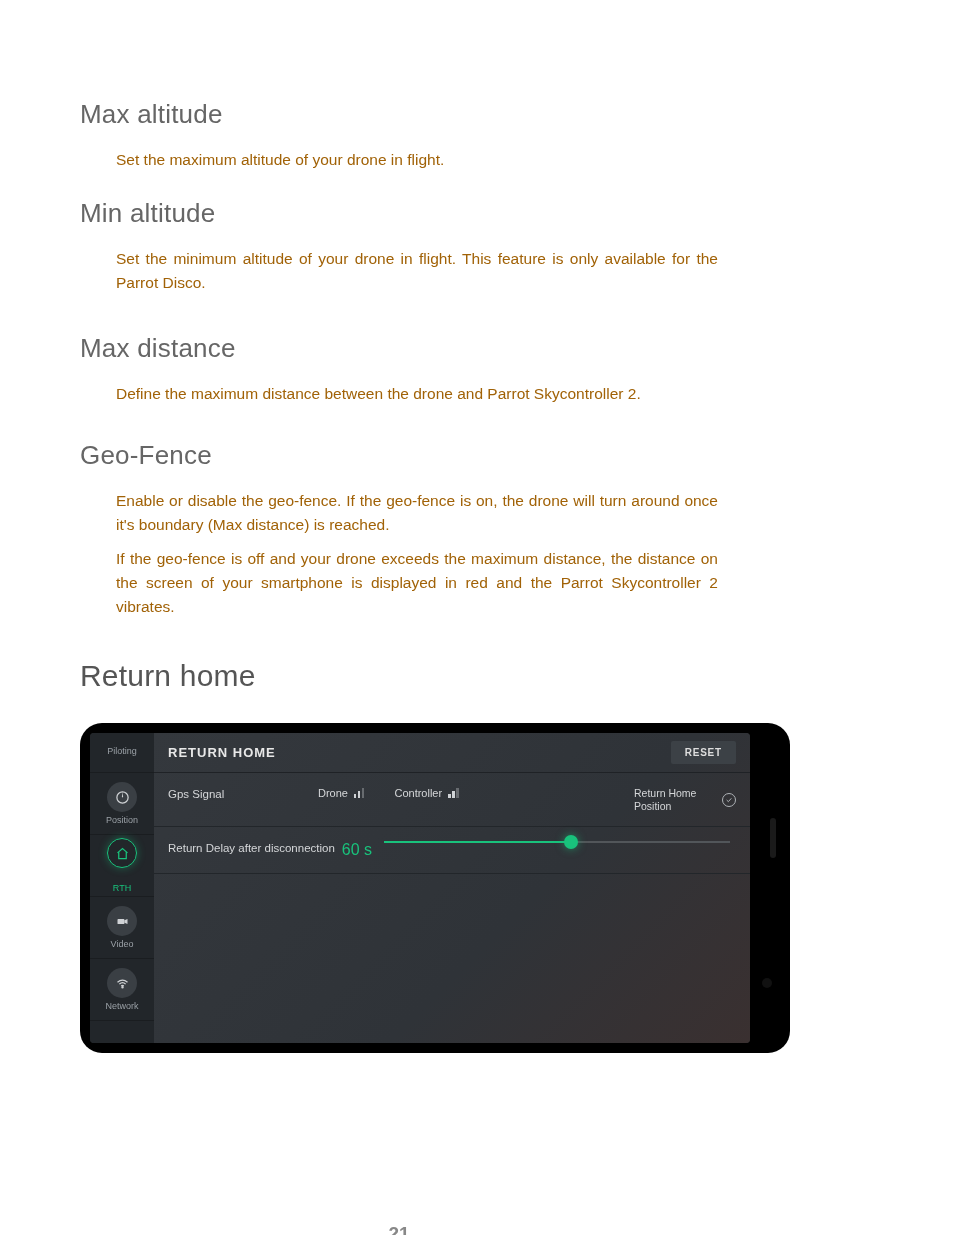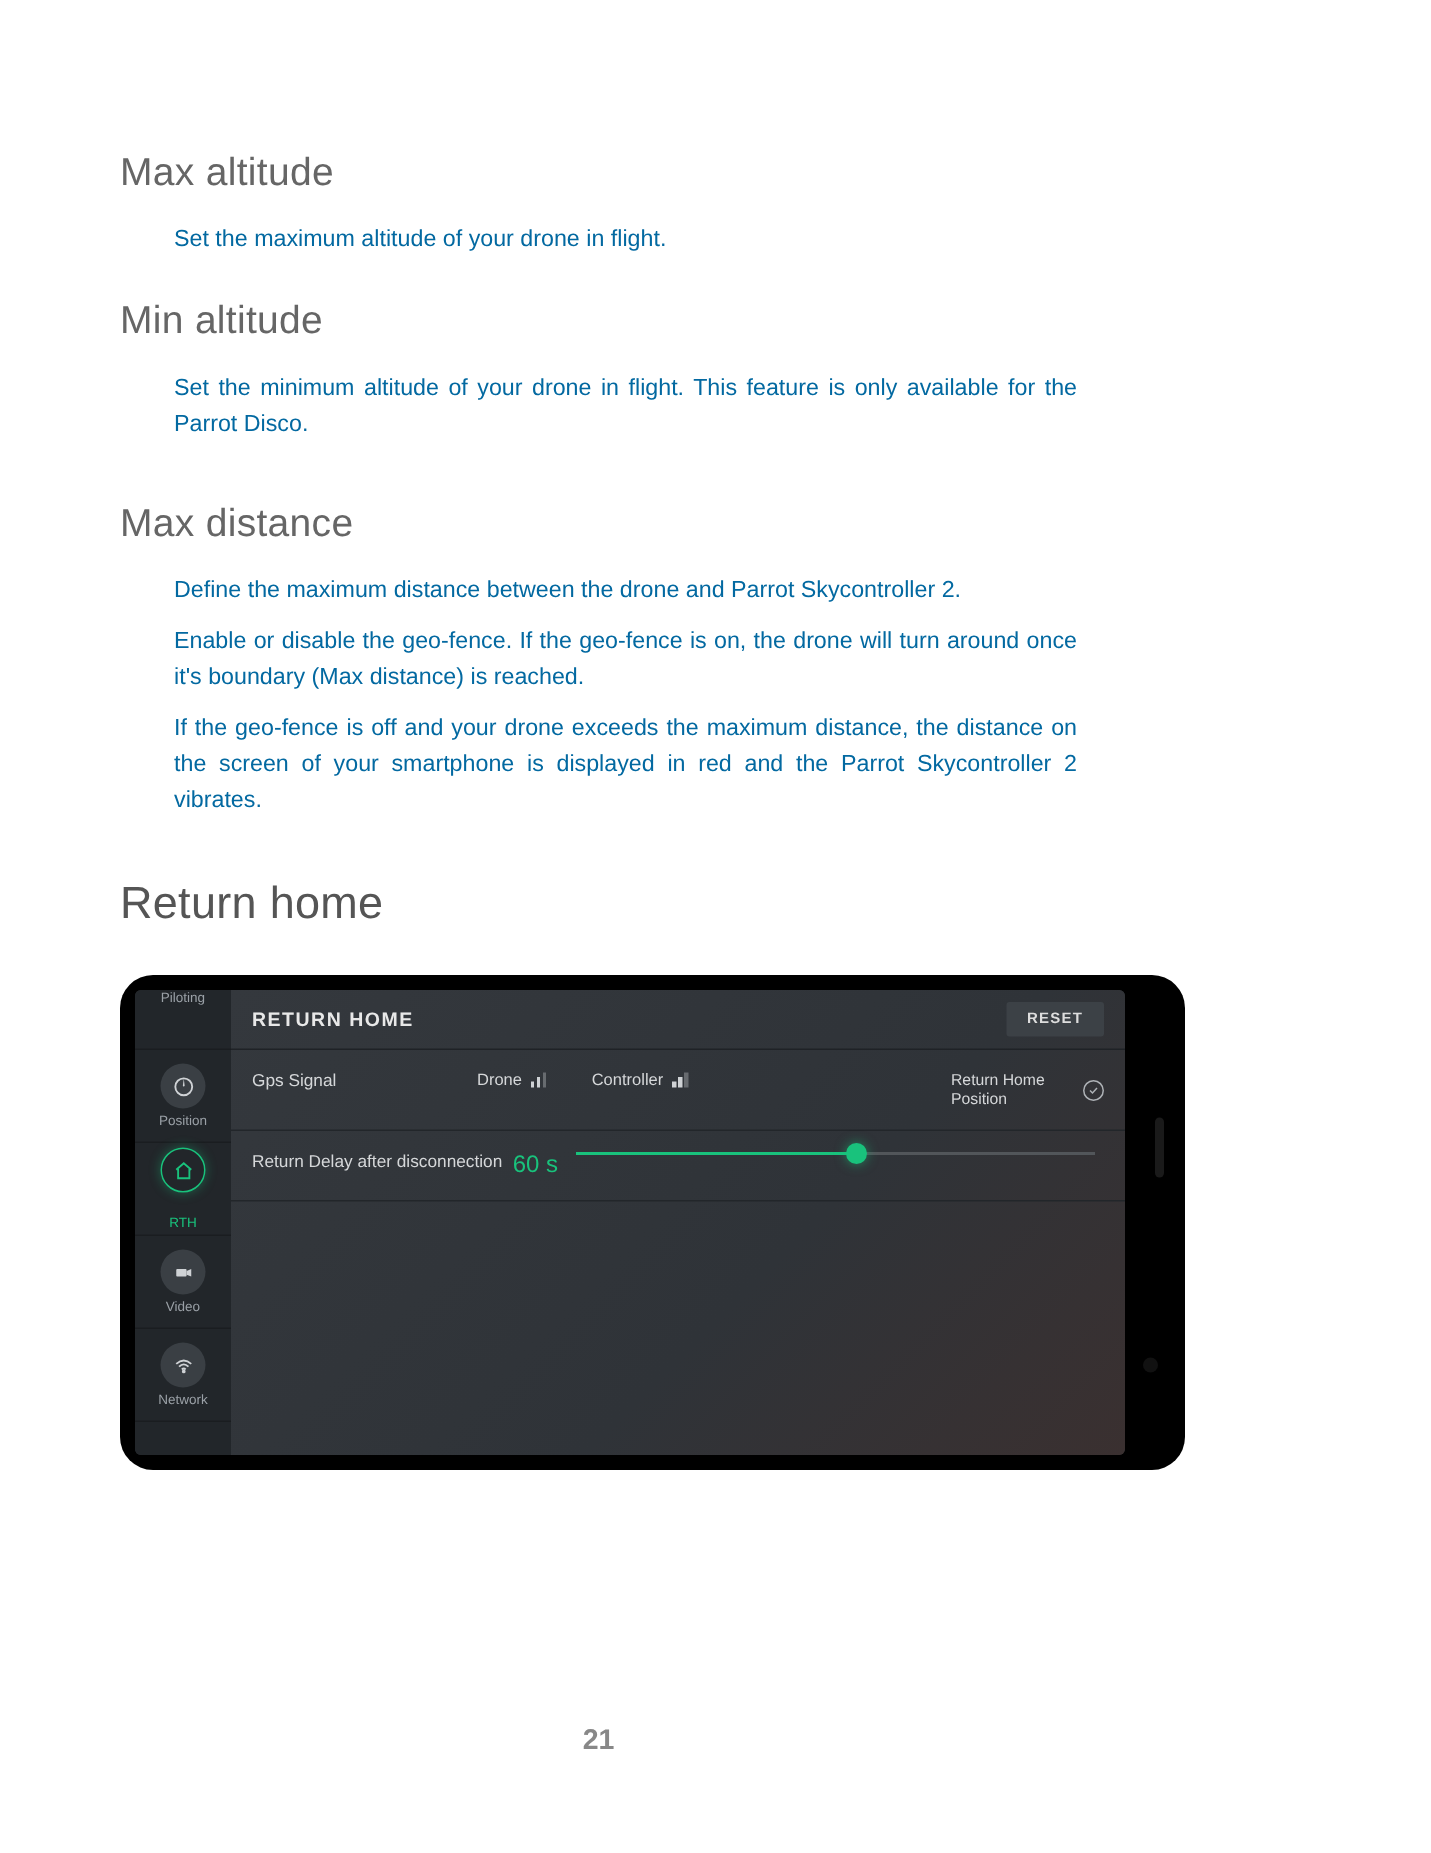--- a/index.html
+++ b/index.html
@@ -1,32 +1,32 @@
 <!DOCTYPE html>
 <html><head>
 <meta charset="utf-8">
 <style>
   * { box-sizing: border-box; margin: 0; padding: 0; }
   html, body { width: 954px; background: #fff; font-family: "Helvetica Neue", Arial, sans-serif; color: #222; }
   .page { width: 782px; padding: 85px 64px 40px 80px; }
   .section-h { font-size: 26px; font-weight: 400; color: #666; margin: 14px 0 18px 0; letter-spacing: 0.2px; }
   .section-h.big { font-size: 30px; color: #555; margin-top: 40px; margin-bottom: 30px; }
-  .body-text { font-size: 15.5px; line-height: 1.55; color: #0369a1; margin: 0 0 10px 36px; font-weight: 400; }
+  .body-text { font-size: 15.5px; line-height: 1.55; color: #a16207; margin: 0 0 10px 36px; font-weight: 400; }
   .body-text.justify { text-align: justify; }
   .page-number { text-align: center; font-size: 19px; font-weight: 700; color: #888; margin-top: 170px; }
 
   
   .phone { width: 710px; height: 330px; margin: 0 auto; background: #000; border-radius: 22px; position: relative; padding: 10px 40px 10px 10px; }
   .phone-inner { width: 100%; height: 100%; display: flex; background: #2a2e32; border-radius: 4px; overflow: hidden; position: relative; }
   .phone-cam { position: absolute; right: 18px; top: 50%; transform: translateY(90px); width: 10px; height: 10px; background: #111; border-radius: 50%; }
   .phone-speaker { position: absolute; right: 14px; top: 50%; transform: translateY(-70px); width: 6px; height: 40px; background: #1a1a1a; border-radius: 3px; }
 
   .sidebar { width: 64px; background: #22262a; display: flex; flex-direction: column; }
   .sb-item { flex: 0 0 62px; display: flex; flex-direction: column; align-items: center; justify-content: center; font-size: 9px; color: #9aa0a6; border-bottom: 1px solid #1a1d20; }
-  .sb-item.first { flex: 0 0 40px; justify-content: flex-start; padding-bottom: 4px; }
+  .sb-item.first { flex: 0 0 40px; justify-content: center; padding-bottom: 4px; }
   .sb-item.active { color: #19c27c; gap: 12px; }
   .sb-icon { width: 30px; height: 30px; border-radius: 50%; background: #3a3f44; display: flex; align-items: center; justify-content: center; margin-bottom: 3px; }
   .sb-item.active .sb-icon { border: 1.5px solid #19c27c; background: transparent; box-shadow: 0 0 8px rgba(25,194,124,0.4); }
   .sb-icon svg { width: 15px; height: 15px; }
 
   .content { flex: 1; display: flex; flex-direction: column; background: linear-gradient(135deg, #34383d 0%, #2f3338 60%, #3a3030 100%); }
   .hdr { height: 40px; display: flex; align-items: center; padding: 0 14px; border-bottom: 1px solid #1f2226; }
   .hdr-title { font-size: 13px; font-weight: 700; letter-spacing: 1px; color: #e8e8e8; flex: 1; }
   .hdr-reset { font-size: 10px; font-weight: 600; color: #ddd; letter-spacing: 0.8px; background: #3c4146; padding: 6px 14px; border-radius: 2px; }
 
@@ -54,20 +54,21 @@
 
   <h2 class="section-h">Max altitude</h2>
   <p class="body-text">Set the maximum altitude of your drone in flight.</p>
 
   <h2 class="section-h" style="margin-top:26px">Min altitude</h2>
   <p class="body-text justify">Set the minimum altitude of your drone in flight. This feature is only available for the Parrot Disco.</p>
 
   <h2 class="section-h" style="margin-top:38px">Max distance</h2>
   <p class="body-text">Define the maximum distance between the drone and Parrot Skycontroller 2.</p>
 
+  <h2 class="section-h" style="margin-top:34px">Geo-Fence</h2>
   <p class="body-text justify">Enable or disable the geo-fence. If the geo-fence is on, the drone will turn around once it's boundary (Max distance) is reached.</p>
   <p class="body-text justify">If the geo-fence is off and your drone exceeds the maximum distance, the distance on the screen of your smartphone is displayed in red and the Parrot Skycontroller 2 vibrates.</p>
 
   <h2 class="section-h big">Return home</h2>
 
   <div class="phone">
     <div class="phone-speaker"></div>
     <div class="phone-cam"></div>
     <div class="phone-inner">
 

